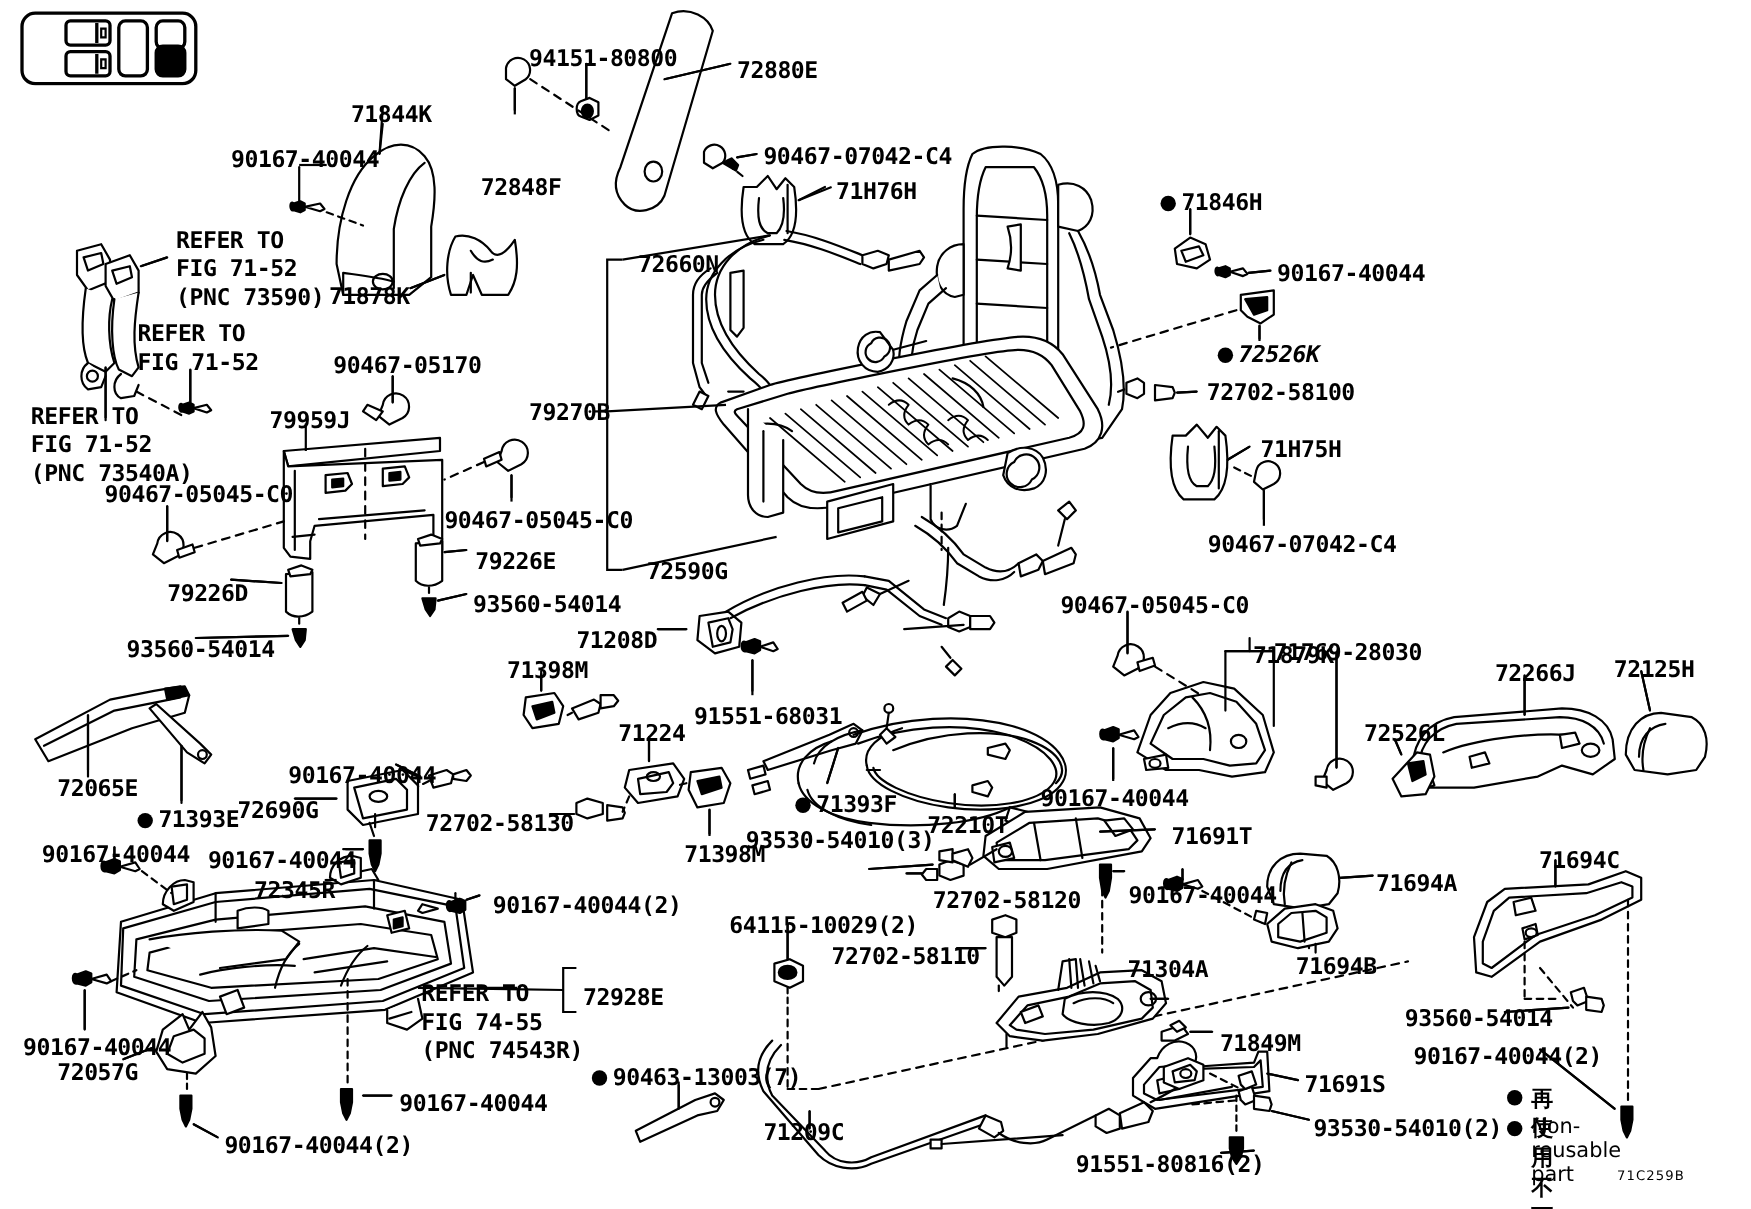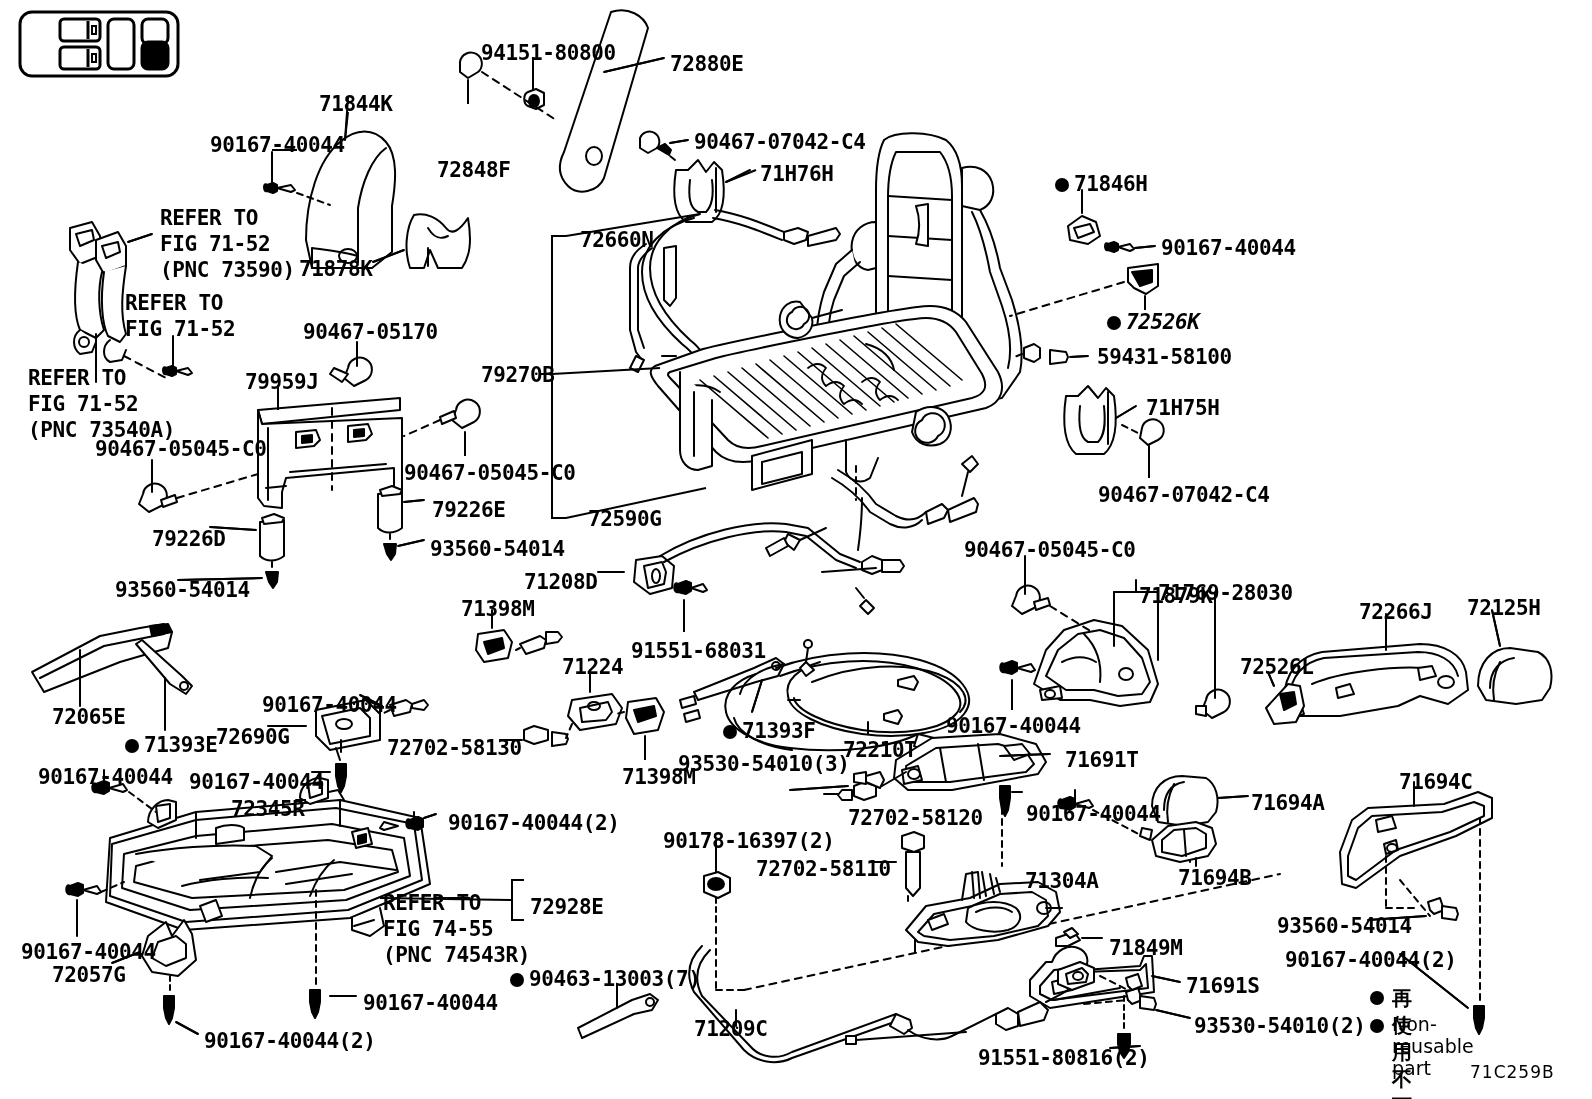--- a/index.html
+++ b/index.html
@@ -3,21 +3,21 @@
 <meta charset="utf-8">
 <style>
   html,body{margin:0;padding:0;background:#ffffff;}
   body{font-family:"DejaVu Sans Mono","Liberation Mono",monospace;}
   #sheet{position:relative;width:1592px;height:1099px;background:#fff;overflow:hidden;}
   .lbl{position:absolute;font-family:"DejaVu Sans Mono","Liberation Mono",monospace;
        font-size:21px;font-weight:700;color:#000;white-space:pre;letter-spacing:-0.4px;
        line-height:25px;}
   .lbl.multi{line-height:26px;}
   .dot{position:absolute;width:14px;height:14px;border-radius:50%;background:#000;}
-  .figcode{position:absolute;font-size:17px;font-weight:400;letter-spacing:1px;
+  .figcode{position:absolute;font-size:12px;font-weight:400;letter-spacing:1px;
            font-family:"DejaVu Sans","Liberation Sans",sans-serif;}
   .legend{position:absolute;font-size:19px;}
   .legend .jp{font-family:"DejaVu Sans","Liberation Sans",sans-serif;font-weight:700;font-size:20px;}
   .legend .en{font-family:"DejaVu Sans","Liberation Sans",sans-serif;font-weight:400;font-size:19px;}
   svg.art{position:absolute;left:0;top:0;width:1592px;height:1099px;overflow:visible;}
   .seaticon{position:absolute;left:18px;top:10px;width:162px;height:68px;}
 </style>
 </head>
 <body>
 
@@ -698,21 +698,21 @@
       <div class="lbl" style="left: 481px; top: 41px;">94151-80800</div>
       <div class="lbl" style="left: 670px; top: 52px;">72880E</div>
       <div class="lbl" style="left: 437px; top: 111px; margin-top: 47px;">72848F</div>
       <div class="lbl" style="left: 694px; top: 130px;">90467-07042-C4</div>
       <div class="lbl" style="left: 760px; top: 162px;">71H76H</div>
       <div class="lbl" style="left: 1055px; top: 172px;"><span class="dot" style="left: 0px; top: 6px;"></span><span style="margin-left: 19px;">71846H</span></div>
       <div class="lbl" style="left: 299px; top: 257px;">71878K</div>
       <div class="lbl" style="left: 580px; top: 228px;">72660N</div>
       <div class="lbl" style="left: 1161px; top: 236px;">90167-40044</div>
       <div class="lbl" style="left: 1107px; top: 310px; font-style: italic;"><span class="dot" style="left: 0px; top: 6px;"></span><span style="margin-left: 19px;">72526K</span></div>
-      <div class="lbl" style="left: 1097px; top: 345px;">59431-58100</div>
+      <div class="lbl" style="left: 1097px; top: 345px;">72702-58100</div>
       <div class="lbl" style="left: 303px; top: 320px;">90467-05170</div>
       <div class="lbl" style="left: 245px; top: 370px;">79959J</div>
       <div class="lbl" style="left: 481px; top: 363px;">79270B</div>
       <div class="lbl" style="left: 1146px; top: 396px;">71H75H</div>
       <div class="lbl" style="left: 95px; top: 437px;">90467-05045-C0</div>
       <div class="lbl" style="left: 404px; top: 461px;">90467-05045-C0</div>
       <div class="lbl" style="left: 1098px; top: 483px;">90467-07042-C4</div>
       <div class="lbl" style="left: 432px; top: 498px;">79226E</div>
       <div class="lbl" style="left: 152px; top: 527px;">79226D</div>
       <div class="lbl" style="left: 588px; top: 507px; text-align: right;">72590G</div>
@@ -740,31 +740,31 @@
       <div class="lbl" style="left: 1065px; top: 748px;">71691T</div>
       <div class="lbl" style="left: 189px; top: 770px;">90167-40044</div>
       <div class="lbl" style="left: 38px; top: 765px;">90167-40044</div>
       <div class="lbl" style="left: 231px; top: 797px;">72345R</div>
       <div class="lbl" style="left: 678px; top: 752px;">93530-54010(3)</div>
       <div class="lbl" style="left: 848px; top: 806px;">72702-58120</div>
       <div class="lbl" style="left: 1026px; top: 802px;">90167-40044</div>
       <div class="lbl" style="left: 1251px; top: 791px;">71694A</div>
       <div class="lbl" style="left: 1399px; top: 770px;">71694C</div>
       <div class="lbl" style="left: 448px; top: 811px;">90167-40044(2)</div>
-      <div class="lbl" style="left: 663px; top: 829px;">90178-16397(2)</div>
+      <div class="lbl" style="left: 663px; top: 829px;">64115-10029(2)</div>
       <div class="lbl" style="left: 756px; top: 857px;">72702-58110</div>
       <div class="lbl" style="left: 1025px; top: 869px;">71304A</div>
       <div class="lbl" style="left: 1178px; top: 866px;">71694B</div>
       <div class="lbl" style="left: 530px; top: 895px;">72928E</div>
       <div class="lbl" style="left: 1277px; top: 914px;">93560-54014</div>
       <div class="lbl" style="left: 21px; top: 940px;">90167-40044</div>
       <div class="lbl" style="left: 1109px; top: 936px;">71849M</div>
       <div class="lbl" style="left: 1285px; top: 948px;">90167-40044(2)</div>
       <div class="lbl" style="left: 52px; top: 963px;">72057G</div>
-      <div class="lbl" style="left: 510px; top: 967px;"><span class="dot" style="left: 0px; top: 6px;"></span><span style="margin-left: 19px;">90463-13003(7)</span></div>
+      <div class="lbl" style="left: 538px; top: 967px;"><span class="dot" style="left: 0px; top: 6px;"></span><span style="margin-left: 19px;">90463-13003(7)</span></div>
       <div class="lbl" style="left: 363px; top: 991px;">90167-40044</div>
       <div class="lbl" style="left: 1186px; top: 974px;">71691S</div>
       <div class="lbl" style="left: 694px; top: 1017px;">71209C</div>
       <div class="lbl" style="left: 1194px; top: 1014px;">93530-54010(2)</div>
       <div class="lbl" style="left: 204px; top: 1029px;">90167-40044(2)</div>
       <div class="lbl" style="left: 978px; top: 1046px;">91551-80816(2)</div>
     </div>
 
   <div id="refers">
       <div class="lbl multi" style="left: 160px; top: 205px;"><div>REFER TO</div><div>FIG 71-52</div><div>(PNC 73590)</div></div>

